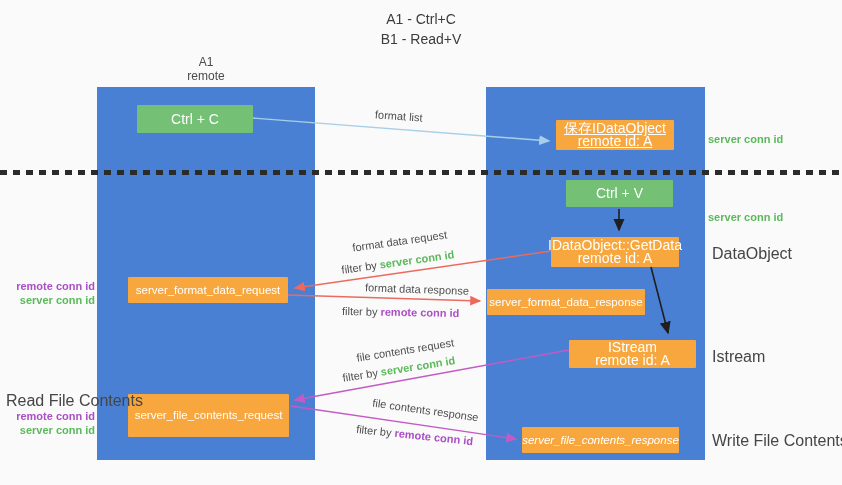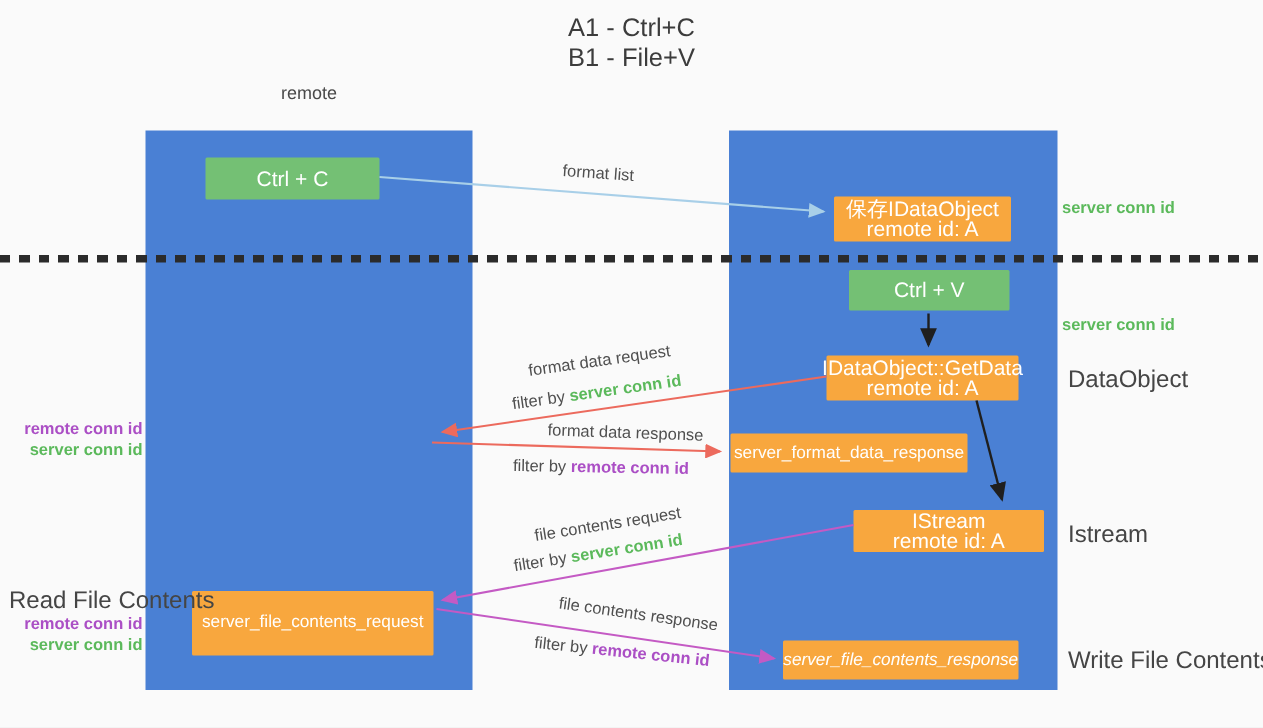--- a/index.html
+++ b/index.html
@@ -2,21 +2,21 @@
 <html><head>
 <meta charset="utf-8">
 <style>
   * { margin:0; padding:0; box-sizing:border-box; }
   body { background:#e8e8e8; font-family:"Liberation Sans", sans-serif; }
   .canvas {
     position:relative; width:842px; height:485px; background:#fafafa;
     overflow:hidden; color:#3d3d3d;
   }
   .title { position:absolute; top:9px; left:0; width:100%; text-align:center;
-    font-size:17px; line-height:20px; color:#3c3c3c; }
+    font-size:14px; line-height:20px; color:#3c3c3c; }
   .lane-header { position:absolute; top:55px; text-align:center; font-size:12px;
     line-height:14px; color:#4a4a4a; }
   .lane-header.left { left:97px; width:218px; }
   .lane-header.right { left:486px; width:219px; }
   .lane { position:absolute; top:87px; height:373px; background:#4a80d4; }
   .lane.left { left:97px; width:218px; }
   .lane.right { left:486px; width:219px; }
   .divider { position:absolute; left:0; top:170px; width:842px; height:5px;
     background:repeating-linear-gradient(to right, #2b2b2b 0 7px, transparent 7px 13px); }
   .node { position:absolute; display:flex; flex-direction:column; align-items:center;
@@ -36,50 +36,54 @@
   .ann-block .green { color:#5bb95b; display:block; }
   svg.arrows { position:absolute; left:0; top:0; pointer-events:none; }
 </style>
 </head>
 <body>
 
 <div class="canvas">
 
   <div class="title">
     <div>A1 - Ctrl+C</div>
-    <div>B1 - File+V</div>
+    <div>B1 - Read+V</div>
   </div>
 
   <div class="lane-header left">
+    <div>A1</div>
     <div>remote</div>
   </div>
 
   <div class="lane left"></div>
   <div class="lane right"></div>
 
   <div class="divider"></div>
 
   <div class="node green" style="left:137px; top:105px; width:116px; height:28px;">
     <span>Ctrl + C</span>
   </div>
 
-  <div class="node orange" style="left:556px; top:131px; width:118px; height:30px;">
+  <div class="node orange" style="left:556px; top:120px; width:118px; height:30px;text-decoration:underline;">
     <span>保存IDataObject</span>
     <span>remote id: A</span>
   </div>
 
   <div class="node green" style="left:566px; top:180px; width:107px; height:27px;">
     <span>Ctrl + V</span>
   </div>
 
   <div class="node orange" style="left:551px; top:237px; width:128px; height:30px;">
     <span>IDataObject::GetData</span>
     <span>remote id: A</span>
   </div>
 
+  <div class="node orange msg" style="left:128px; top:277px; width:160px; height:26px;">
+    <span>server_format_data_request</span>
+  </div>
 
   <div class="node orange msg" style="left:487px; top:289px; width:158px; height:26px;">
     <span>server_format_data_response</span>
   </div>
 
   <div class="node orange" style="left:569px; top:340px; width:127px; height:28px;">
     <span>IStream</span>
     <span>remote id: A</span>
   </div>
 

